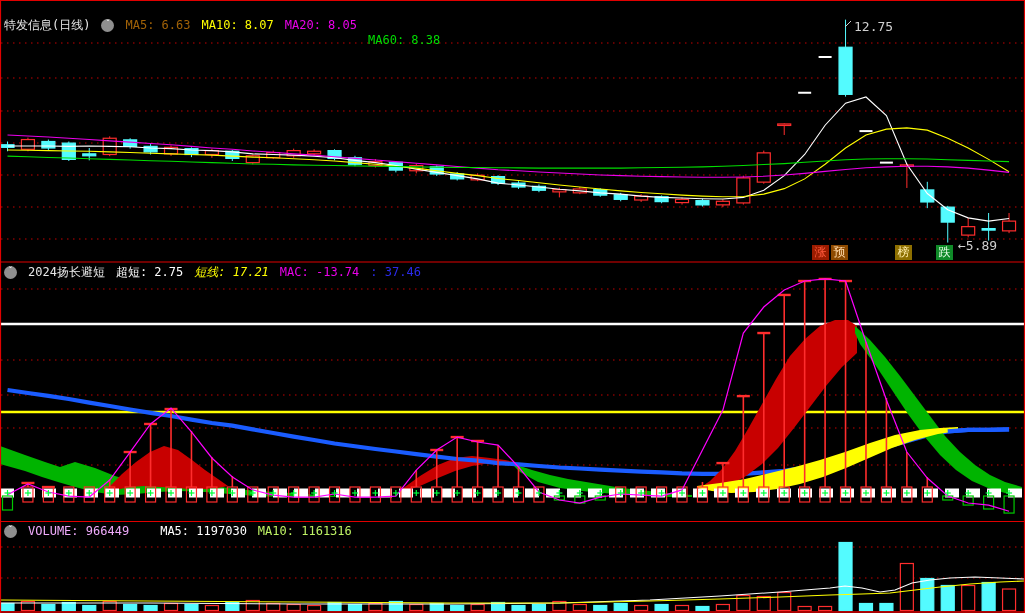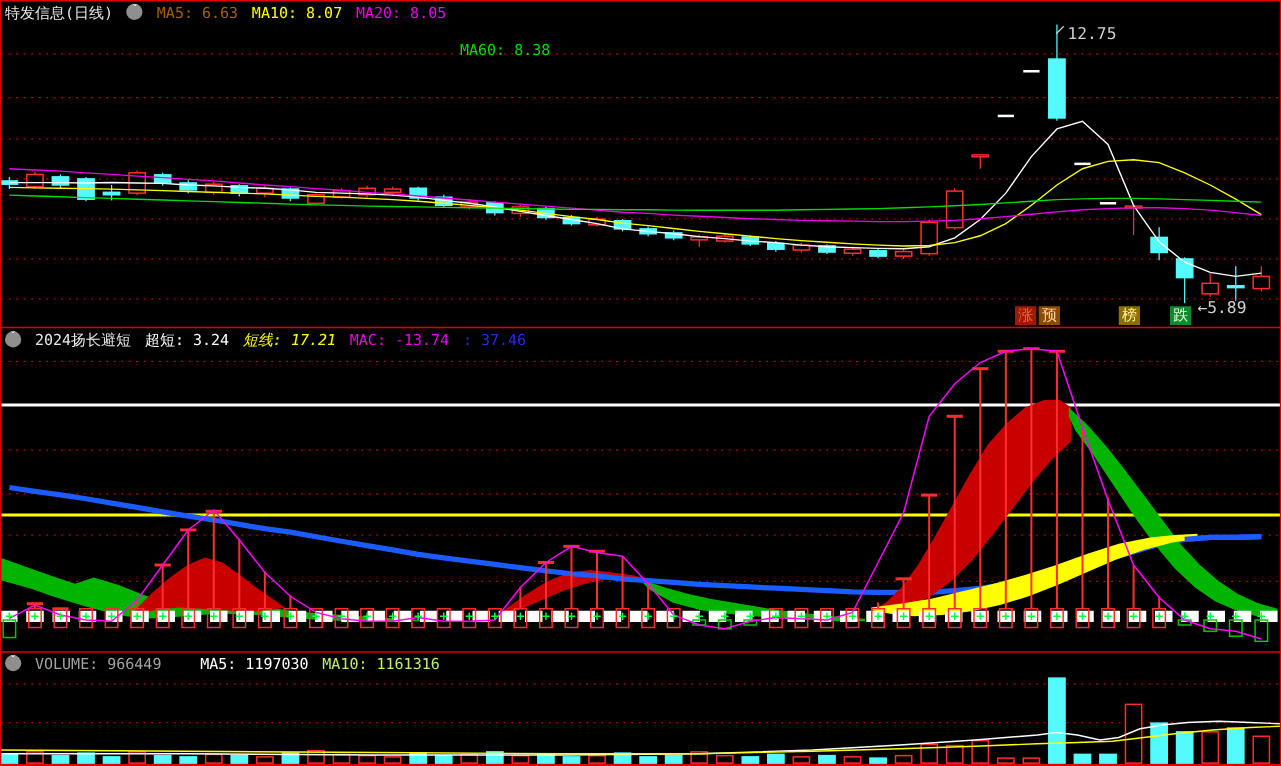--- a/index.html
+++ b/index.html
@@ -1,19 +1,19 @@
 <!DOCTYPE html>
 <html><head>
 <meta charset="utf-8">
 <style>
   html,body{margin:0;padding:0;background:#000;}
   #stage{position:relative;width:1025px;height:613px;background:#000;overflow:hidden;
          font-family:"DejaVu Sans Mono","Liberation Sans",sans-serif;}
   #plot{position:absolute;left:0;top:0;}
-  .hdr{position:absolute;display:flex;align-items:flex-start;gap:11px;white-space:pre;
+  .hdr{position:absolute;display:flex;align-items:center;gap:11px;white-space:pre;
        font-size:12px;line-height:14px;z-index:5;}
   #hdr1{top:3px;left:4px;}
   #hdr2{top:265px;left:4px;}
   #hdr3{top:524px;left:4px;}
   .ptitle{color:#e8e8e8;}
   .cicon{width:13px;height:13px;border-radius:50%;background:#8f8f8f;color:#fdfdfd;
          font-size:9px;line-height:11px;text-align:center;display:inline-block;flex:0 0 auto;}
   .badge{position:absolute;top:245px;width:17px;height:15px;text-align:center;
          font-size:12px;line-height:15px;z-index:6;}
 </style>
@@ -457,25 +457,25 @@
     </svg>
 
   <div class="hdr" id="hdr1">
     <span class="ptitle">特发信息(日线)</span>
     <span class="cicon">ˇ</span>
   <span style="color: #a16207;">MA5: 6.63</span><span style="color: rgb(255, 255, 0);">MA10: 8.07</span><span style="color: rgb(234, 0, 234);">MA20: 8.05</span><span style="color: rgb(0, 221, 0); margin-top: 30px;">MA60: 8.38</span></div>
 
   <div class="hdr" id="hdr2">
     <span class="cicon">ˇ</span>
     <span class="ptitle">2024扬长避短</span>
-  <span style="color: rgb(255, 255, 255);">超短: 3.24</span><span style="color: rgb(255, 255, 0); font-style: italic;">短线: 17.21</span><span style="color: rgb(234, 0, 234);">MAC: -13.74</span><span style="color: rgb(42, 42, 232);">: 37.46</span></div>
+  <span style="color: rgb(255, 255, 255);">超短: 2.75</span><span style="color: rgb(255, 255, 0); font-style: italic;">短线: 17.21</span><span style="color: rgb(234, 0, 234);">MAC: -13.74</span><span style="color: rgb(42, 42, 232);">: 37.46</span></div>
 
   <div class="hdr" id="hdr3">
     <span class="cicon">ˇ</span>
-  <span style="color: #a3a3a3;">VOLUME: 966449</span><span style="color: rgb(255, 255, 255); padding-left: 20px;">MA5: 1197030</span><span style="color: #bef264;">MA10: 1161316</span></div>
+  <span style="color: #f0abfc;">VOLUME: 966449</span><span style="color: rgb(255, 255, 255); padding-left: 20px;">MA5: 1197030</span><span style="color: #bef264;">MA10: 1161316</span></div>
 
   <div id="badges">
       <div class="badge" style="left: 812px; background: rgb(155, 28, 0); color: rgb(255, 90, 60);">涨</div>
       <div class="badge" style="left: 831px; background: rgb(141, 74, 0); color: rgb(255, 217, 168);">预</div>
       <div class="badge" style="left: 895px; background: rgb(141, 111, 0); color: rgb(255, 237, 170);">榜</div>
       <div class="badge" style="left: 936px; background: rgb(15, 138, 40); color: rgb(234, 255, 234);">跌</div>
     </div>
 </div>
 
 </body></html>

